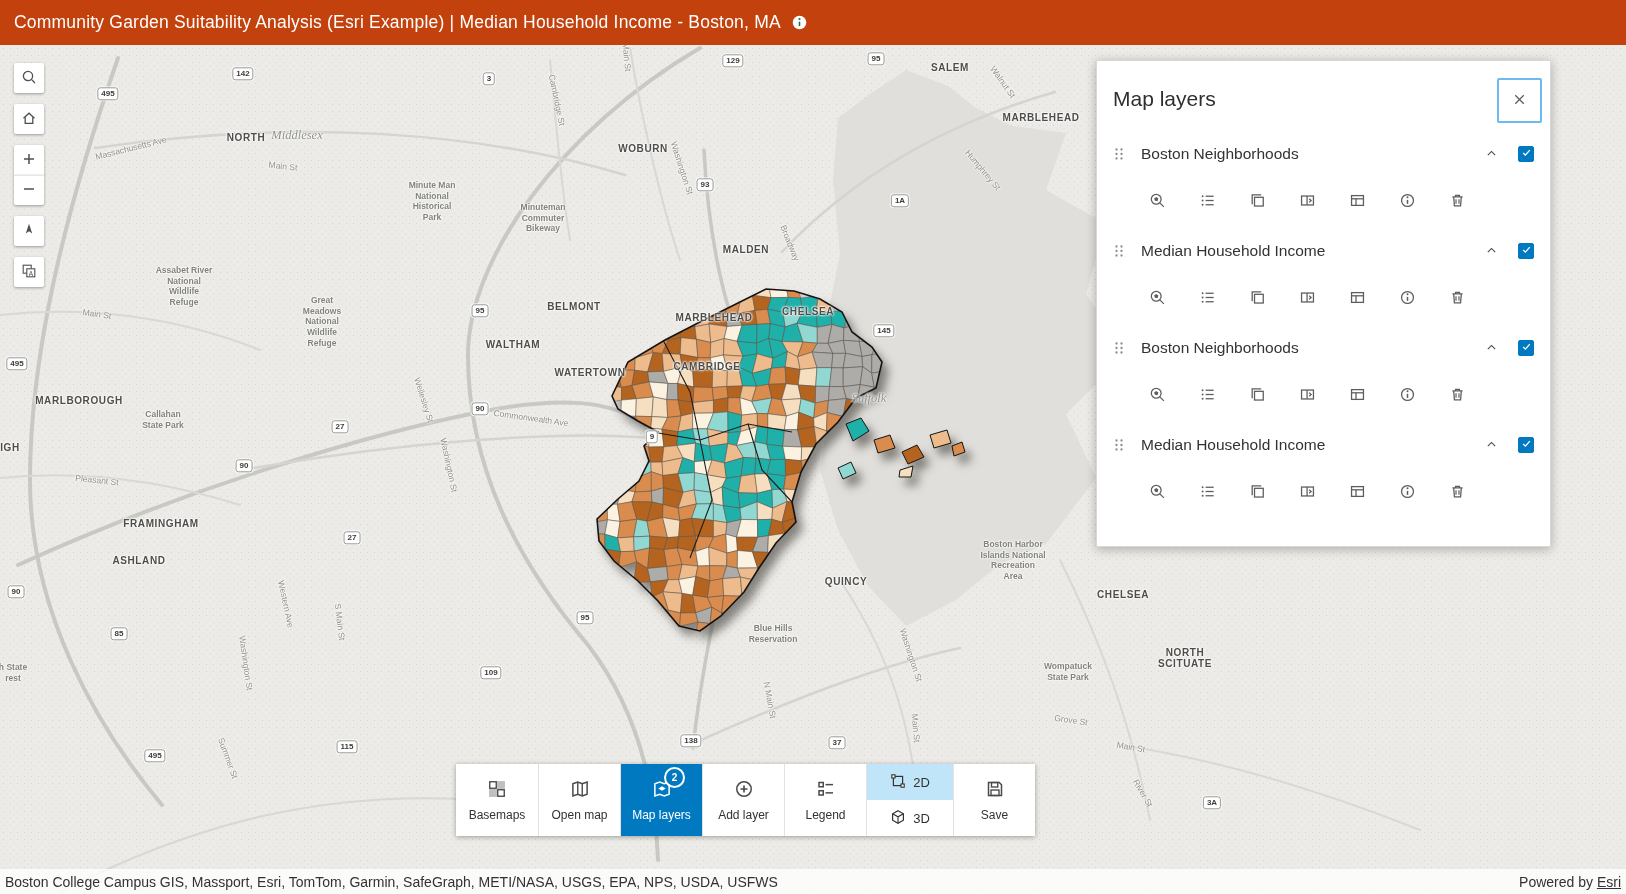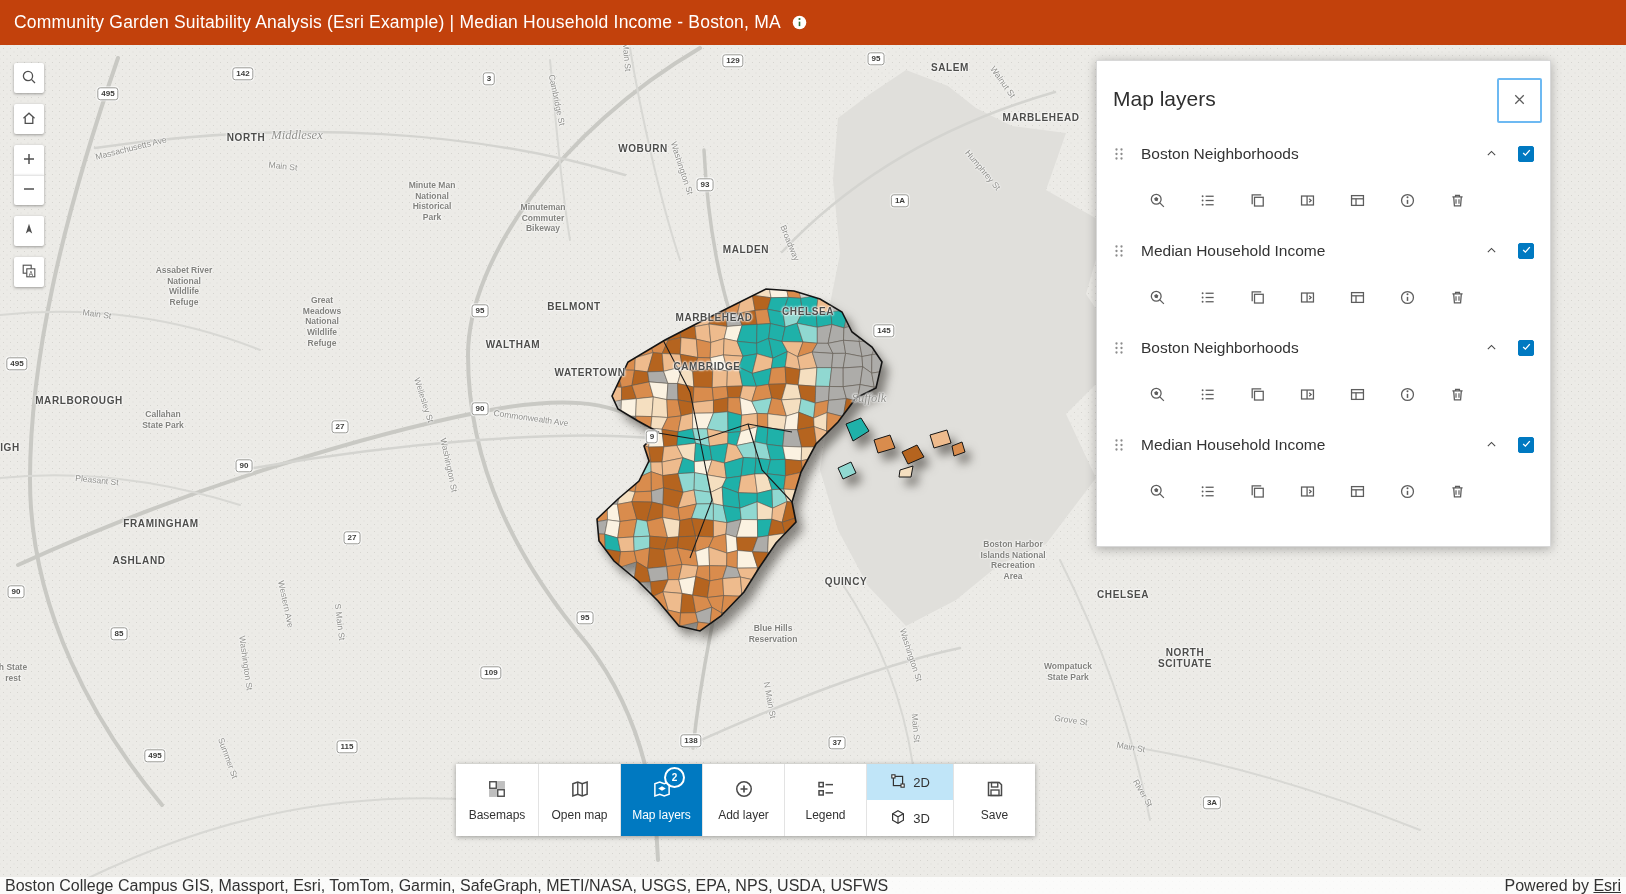--- a/index.html
+++ b/index.html
@@ -65,22 +65,22 @@
   .tool.active{background:#0079c1;color:#fff;}
   .tool.active .tool-lb{color:#fff;}
   .badge{position:absolute;top:3px;right:17px;width:17px;height:17px;border-radius:50%;background:#0079c1;border:2px solid #fff;
          color:#fff;font-size:10px;font-weight:700;display:flex;align-items:center;justify-content:center;box-sizing:content-box;}
   .dim-stack{width:86px;display:flex;flex-direction:column;border-left:1px solid #e3e3e3;background:#fff;}
   .dim{flex:1;display:flex;align-items:center;justify-content:center;gap:7px;background:#fff;border:none;font-size:13px;
        color:#323232;cursor:pointer;font-family:inherit;}
   .dim svg{width:16px;height:16px;}
   .dim.sel{background:#c0e5f8;}
   
-  .attribution{position:absolute;left:0;right:0;bottom:0;height:17px;background:rgba(255,255,255,.78);display:flex;
-               align-items:center;justify-content:space-between;padding:0 5px;font-size:16px;color:#323232;z-index:45;}
+  .attribution{position:absolute;left:0;right:0;bottom:0;height:25px;background:rgba(255,255,255,.78);display:flex;
+               align-items:center;justify-content:space-between;padding:0 5px;font-size:14px;color:#323232;z-index:45;}
   .powered{cursor:pointer;}
   .powered .esri{text-decoration:underline;}
 </style>
 </head>
 <body>
 
 <div class="app">
 
   <header class="topbar">
     <span class="title">Community Garden Suitability Analysis (Esri Example) | Median Household Income - Boston, MA</span>

